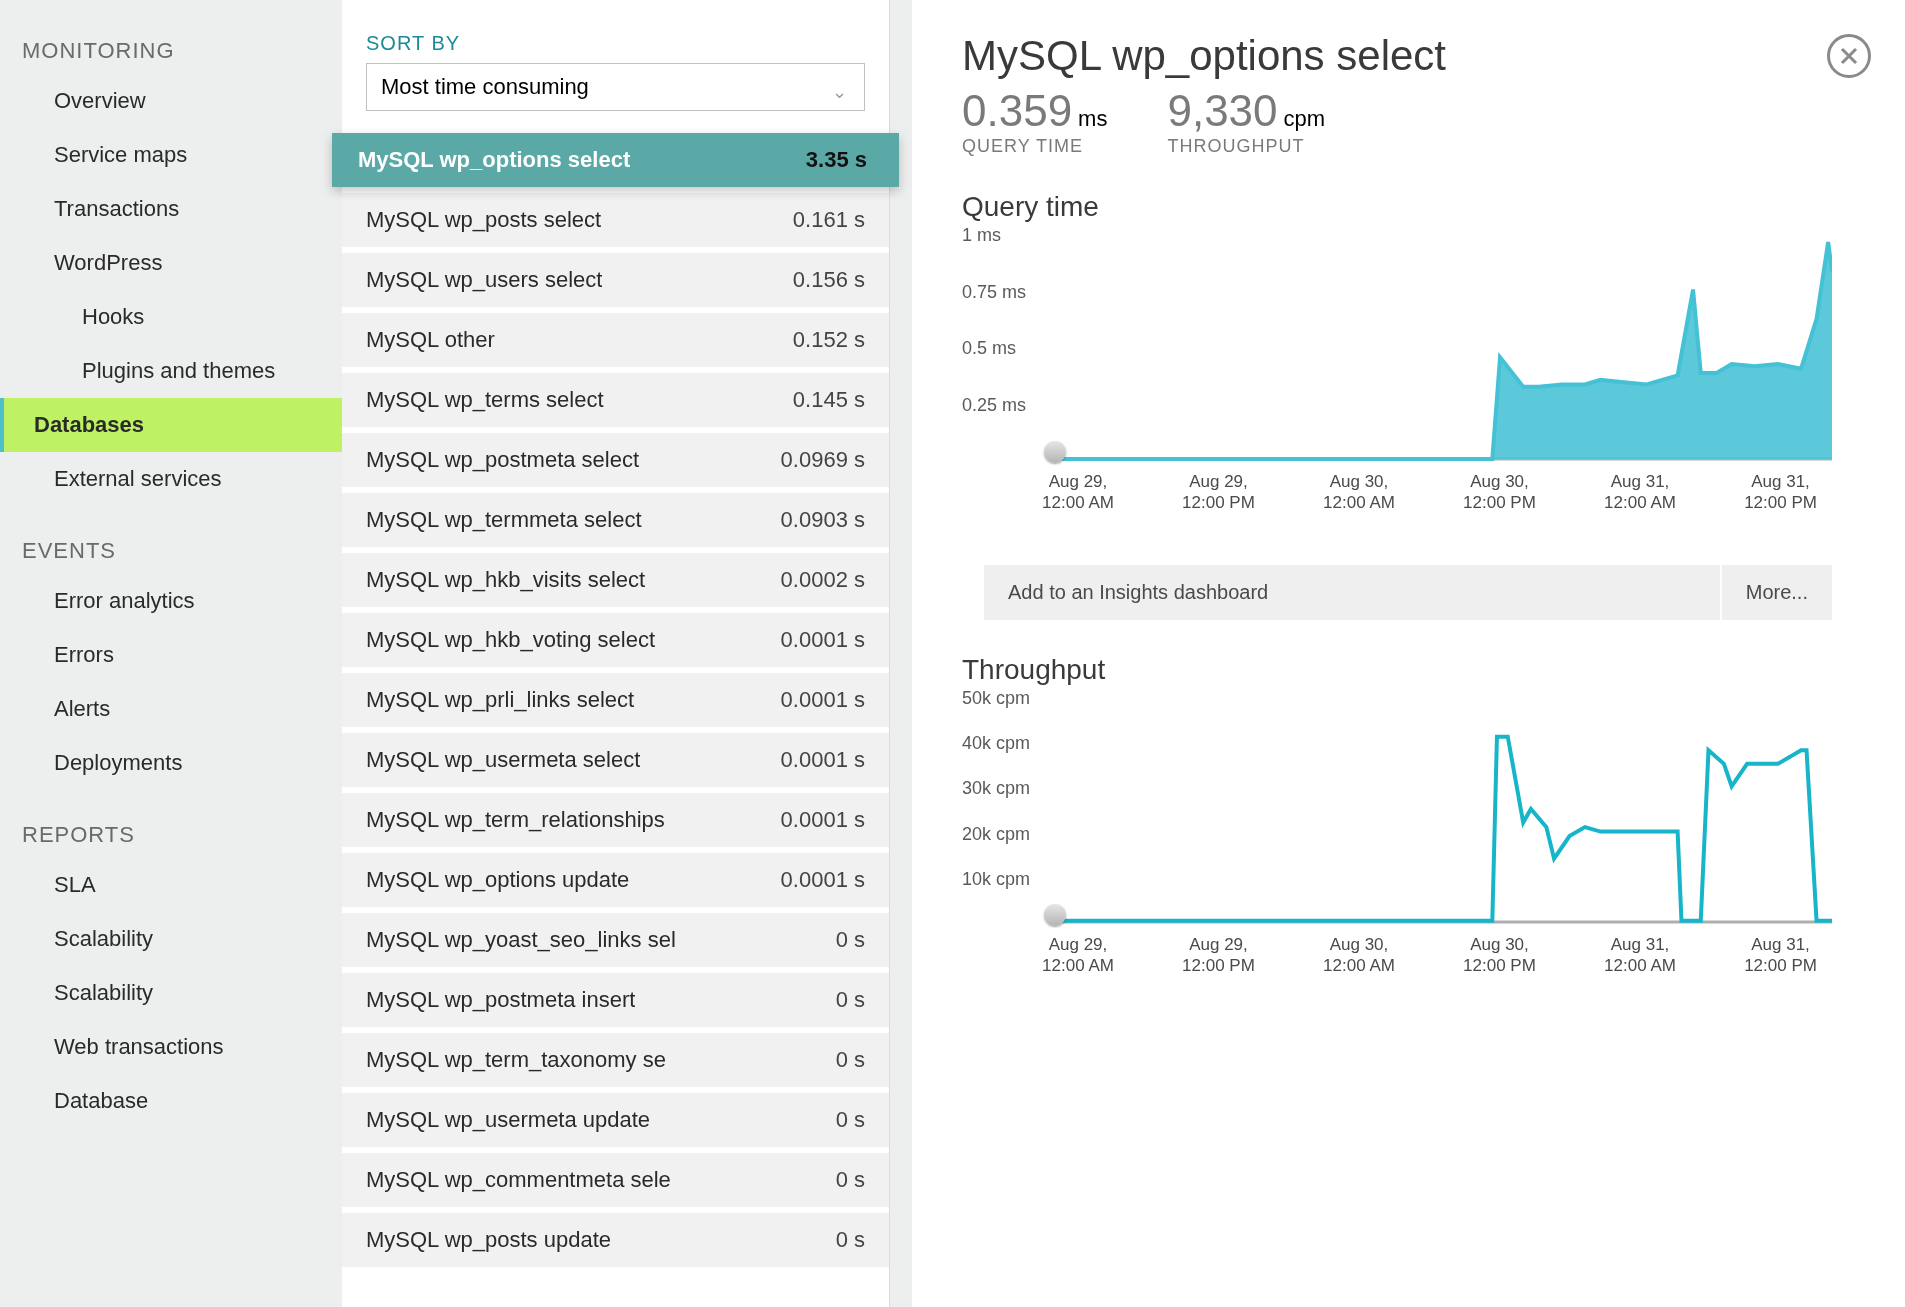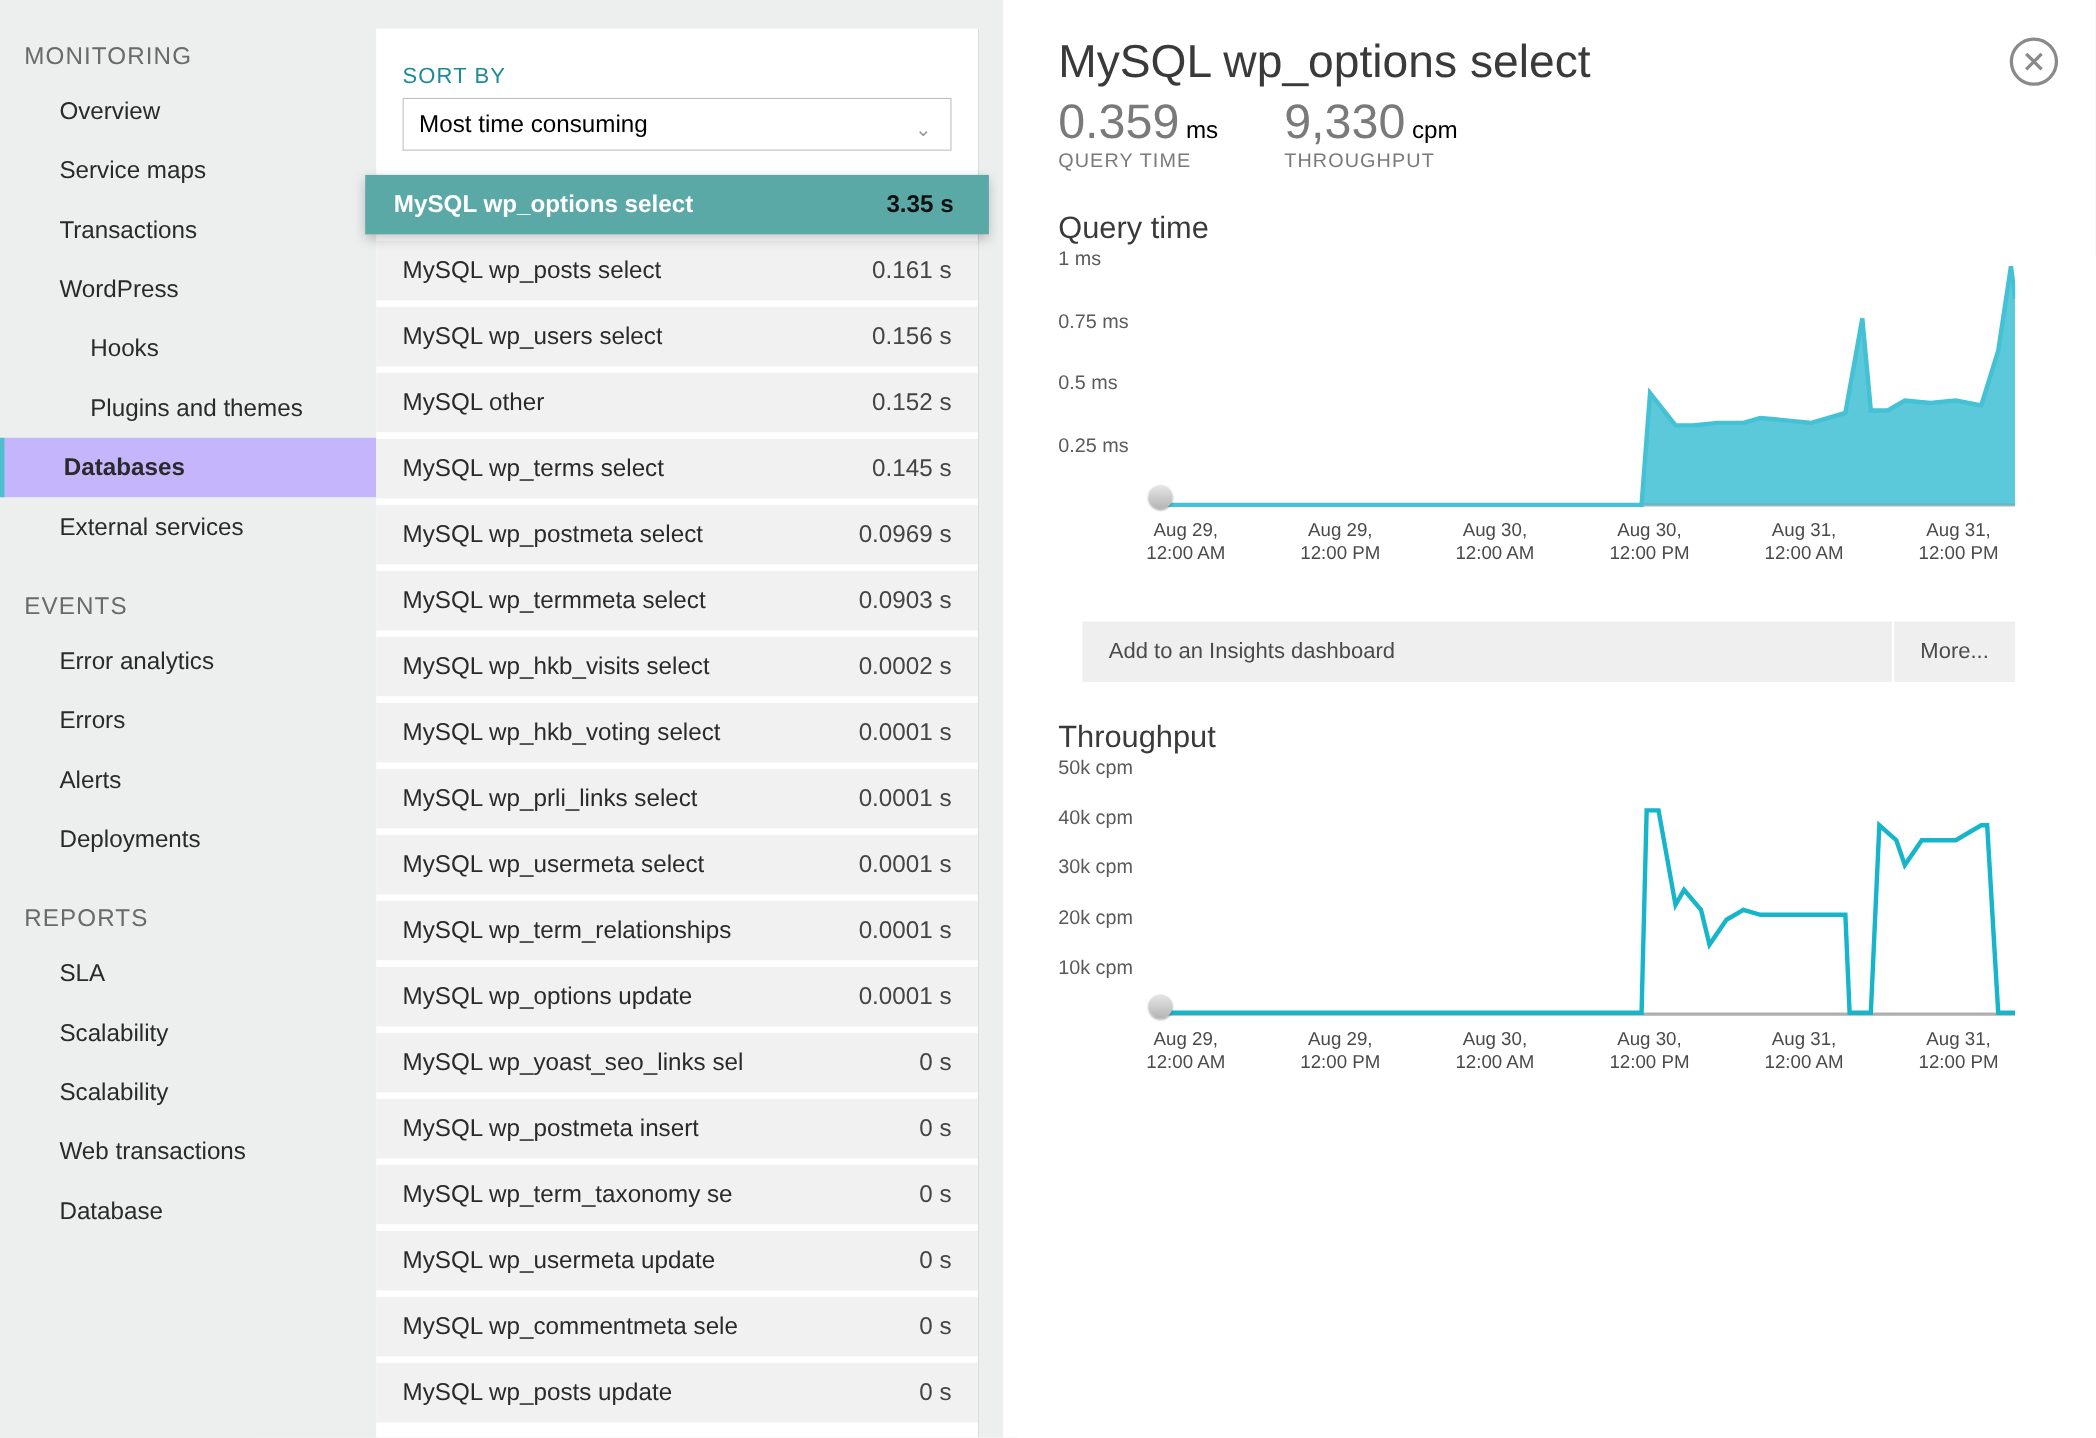--- a/index.html
+++ b/index.html
@@ -27,33 +27,32 @@
 }
 .section-heading:first-child { margin-top: 10px; }
 .nav-item {
   font-size: 22px;
   color: #2a2a2a;
   padding: 14px 22px 14px 54px;
   cursor: pointer;
 }
 .nav-item.sub { padding-left: 82px; }
 .nav-item.active {
-  background: #c4b5fd;
+  background: #bef264;
   font-weight: bold;
   border-left: 4px solid #4dc0cc;
-  padding-left: 54px;
+  padding-left: 30px;
 }
 
 .queries-col {
   width: 548px;
   background: #fff;
   flex-shrink: 0;
   padding-top: 32px;
   border-right: 1px solid #dcdcdc;
-  margin-top: 26px;
 }
 .sort-label {
   color: #1e8a97;
   font-size: 20px;
   letter-spacing: 1px;
   padding: 0 24px 8px;
 }
 .sort-select-wrap { padding: 0 24px 22px; position: relative; }
 .sort-select {
   width: 100%;

